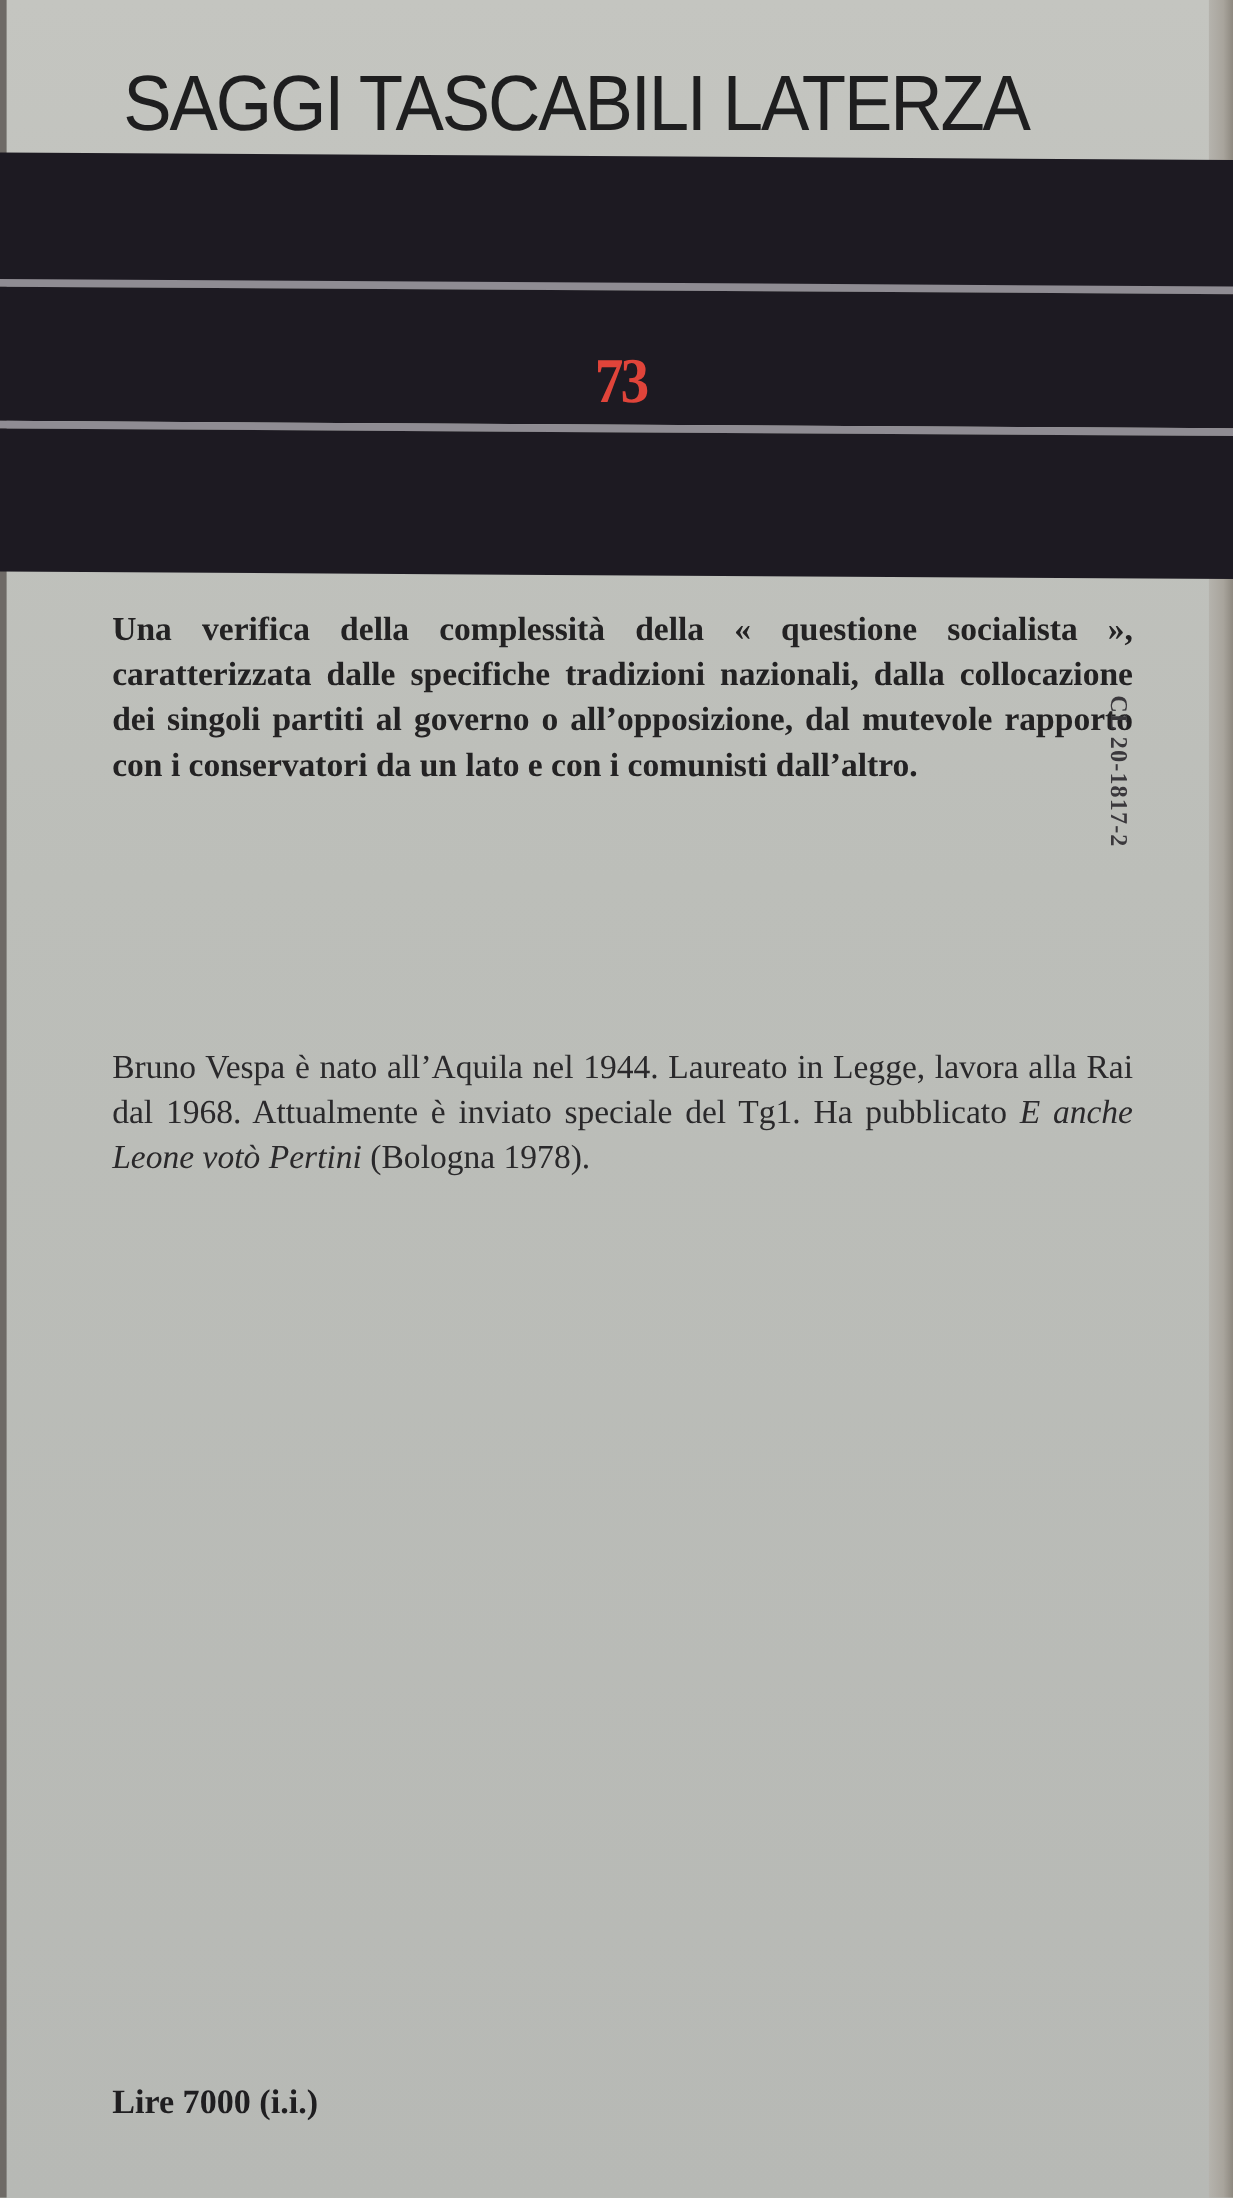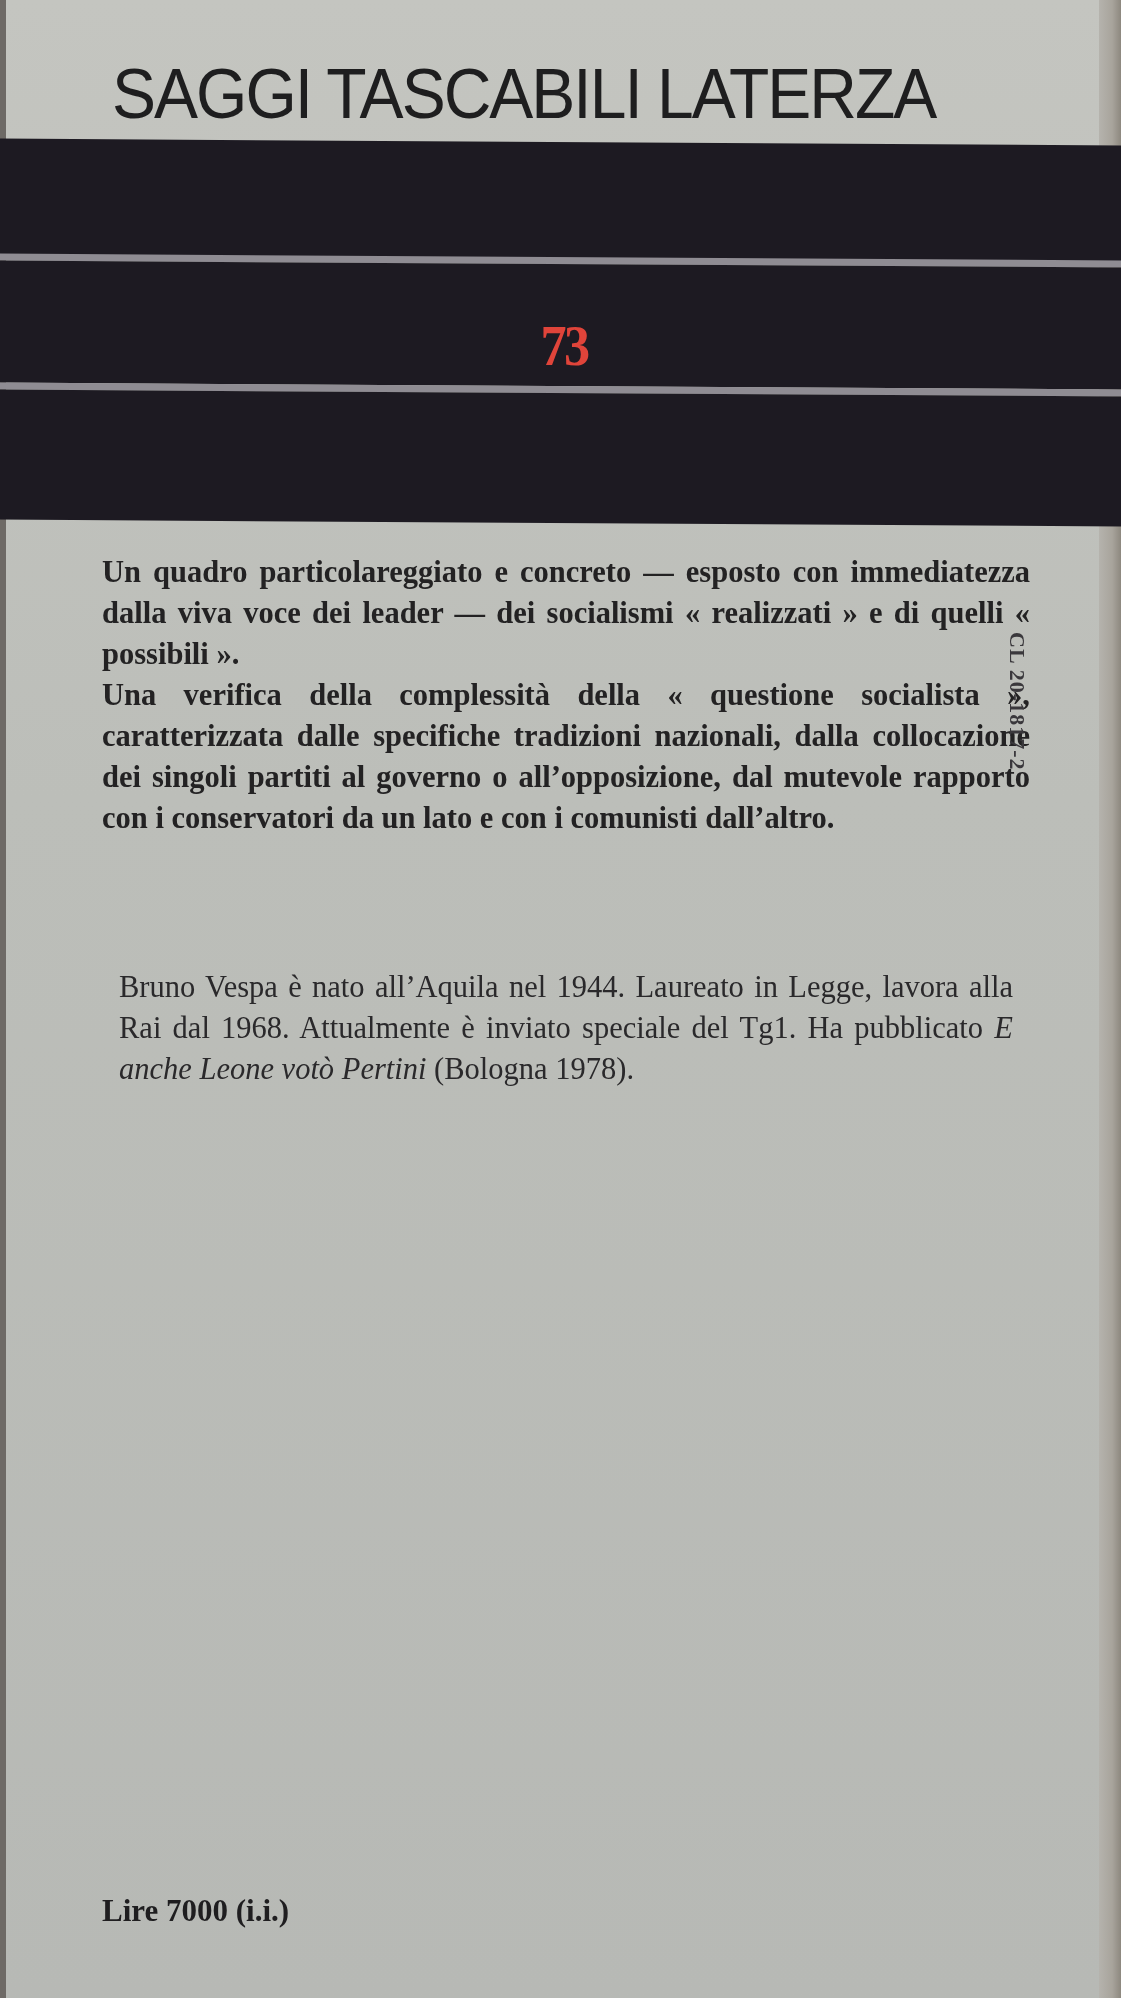--- a/index.html
+++ b/index.html
@@ -81,21 +81,21 @@
     .bio {
       position: absolute;
       left: 102px; top: 950px;
       width: 928px;
       font-family: "Liberation Serif", serif;
       font-size: 30.5px;
       line-height: 41px;
       color: #2a292b;
       text-align: justify;
     }
-    .bio p { margin: 17px; }
+    .bio p { margin: 0; }
     .bio i { font-style: italic; }
     .isbn-code {
       position: absolute;
       left: 1030px; top: 632px;
       width: 140px;
       font-family: "Liberation Serif", serif;
       font-weight: bold;
       font-size: 22px;
       color: #3a383c;
       transform: rotate(90deg);
@@ -123,21 +123,20 @@
 
   <div class="band b1"></div>
   <div class="stripe s1"></div>
   <div class="band b2"></div>
   <div class="stripe s2"></div>
   <div class="band b3"></div>
 
   <div class="volume-number">73</div>
 
   <div class="blurb">
-    <p>Un quadro particolareggiato e concreto — esposto con immediatezza dalla viva voce dei leader — dei socialismi « realizzati » e di quelli « possibili ».</p>
     <p>Una verifica della complessità della « questione socialista », caratterizzata dalle specifiche tradizioni nazionali, dalla collocazione dei singoli partiti al governo o all’opposizione, dal mutevole rapporto con i conservatori da un lato e con i comunisti dall’altro.</p>
   </div>
 
   <div class="isbn-code">CL 20-1817-2</div>
 
   <div class="bio">
     <p><span>Bruno Vespa è nato all’Aquila nel 1944. Laureato in Legge, lavora alla Rai dal 1968. Attualmente è inviato speciale del Tg1. Ha pubblicato </span><i>E anche Leone votò Pertini</i><span> (Bologna 1978).</span></p>
   </div>
 
   <div class="price">Lire 7000 (i.i.)</div>

